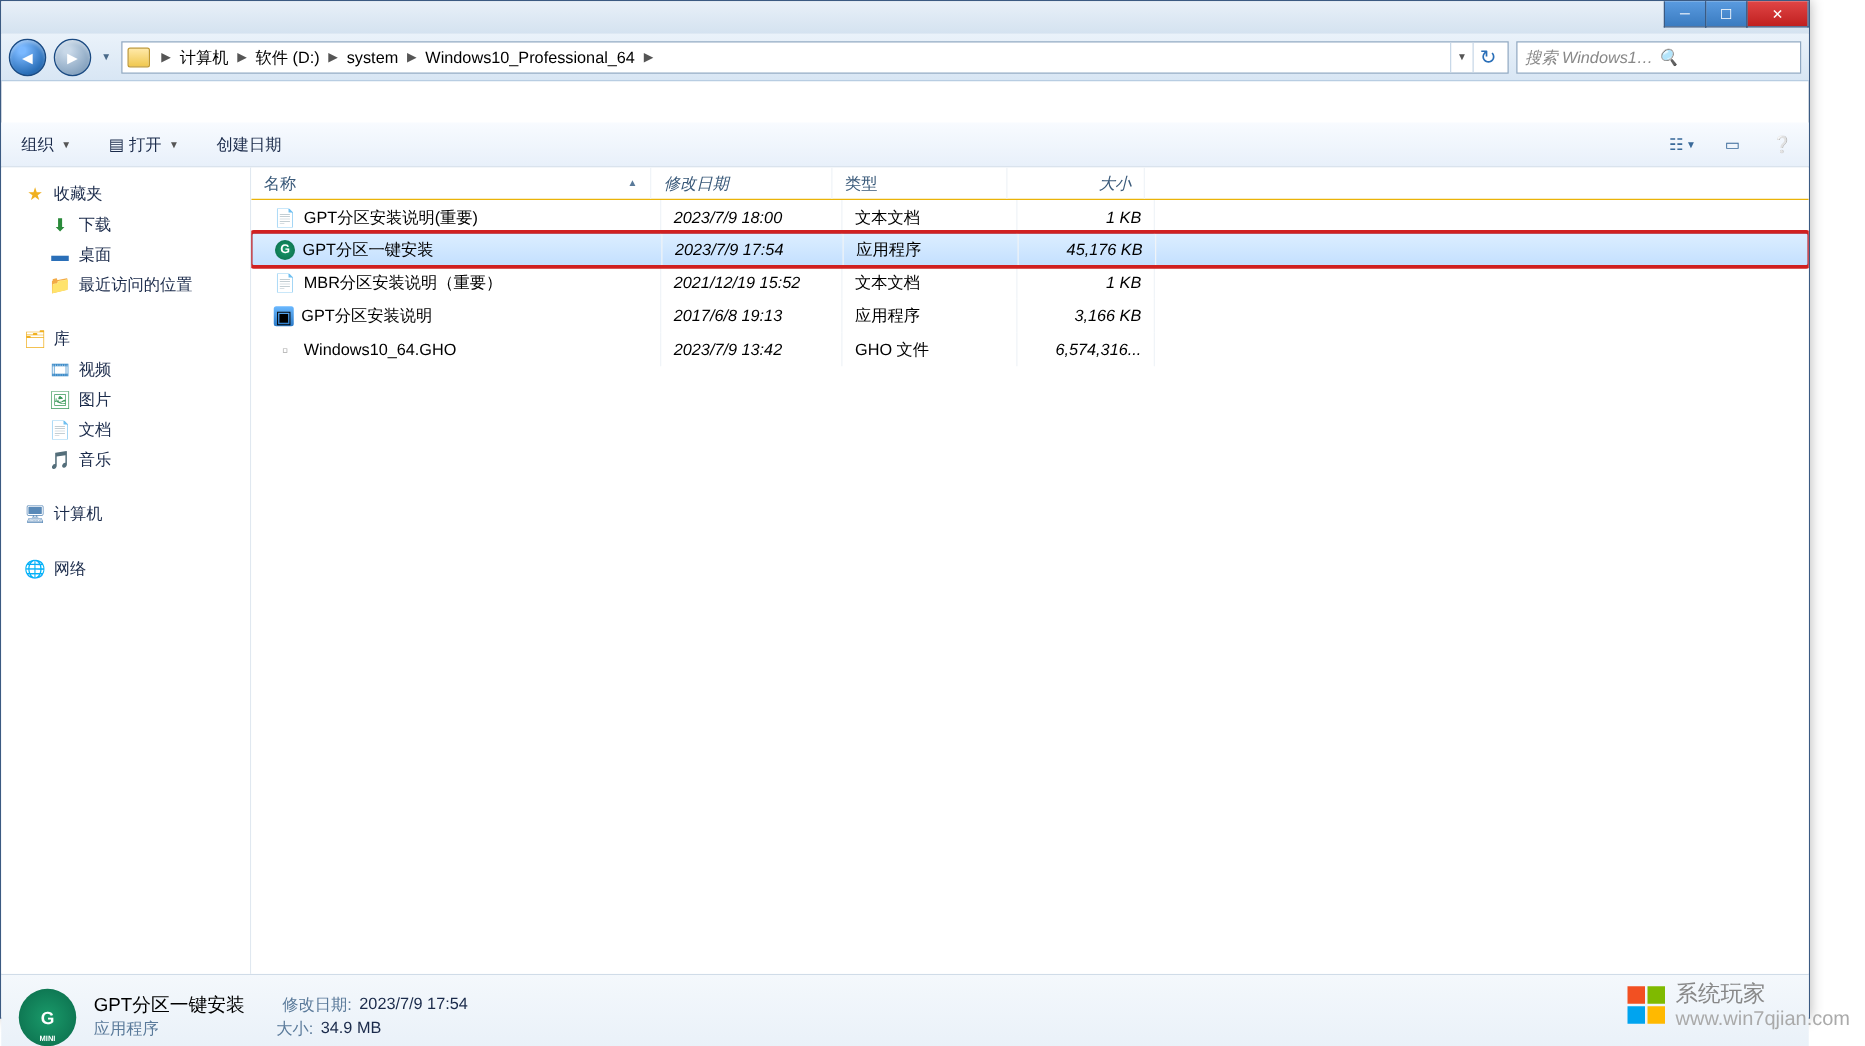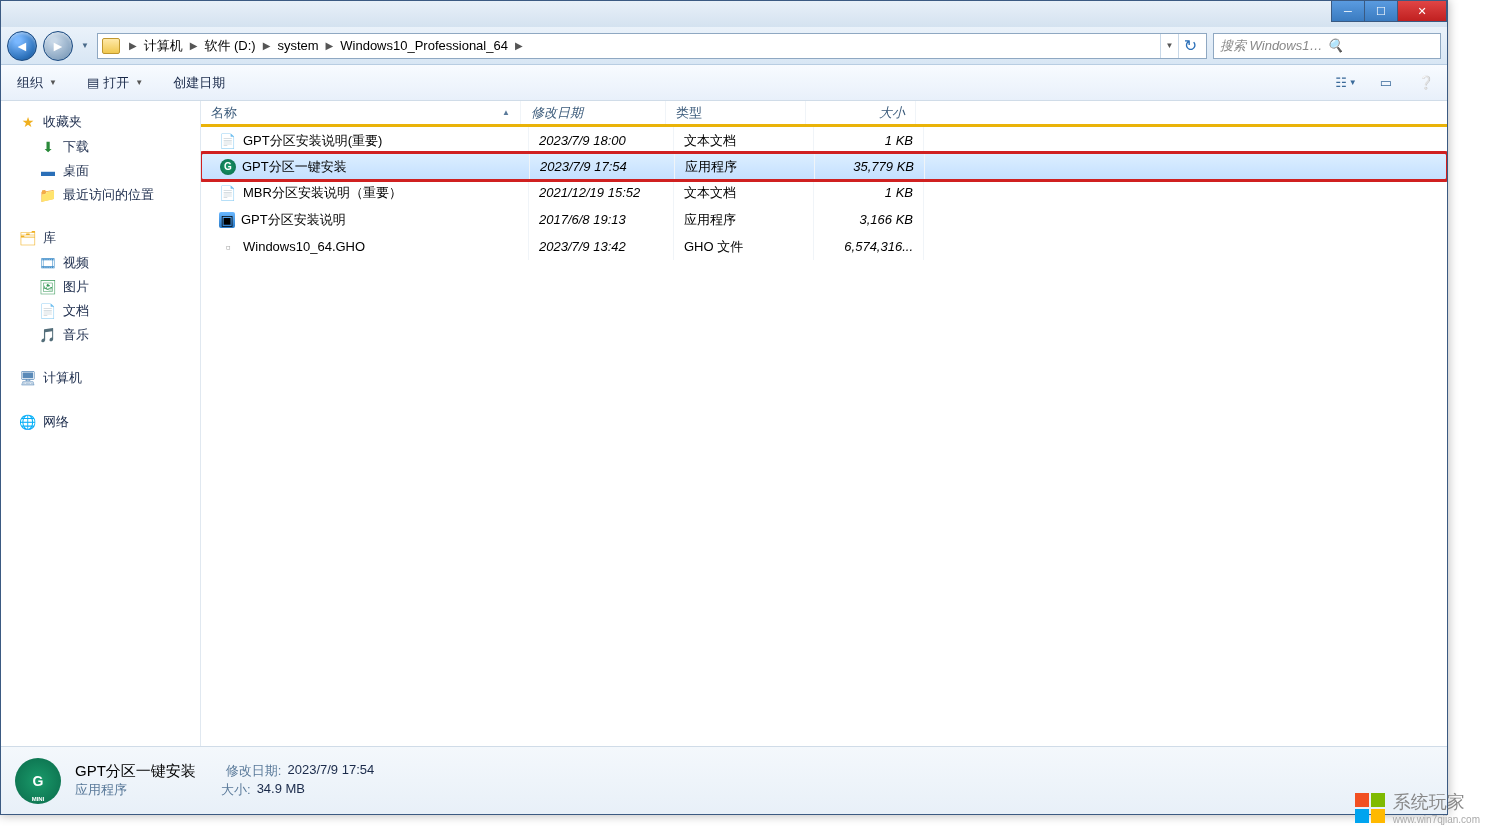--- a/index.html
+++ b/index.html
@@ -20,21 +20,21 @@
 .nav-drop { width: 12px; height: 30px; display: flex; align-items: center; justify-content: center; font-size: 8px; color: #4a6a8a; }
 .address-bar { flex: 1; height: 26px; background: #fff; border: 1px solid #8fa8c2; display: flex; align-items: center; padding: 0 4px; }
 .folder-ico { width: 18px; height: 16px; background: linear-gradient(#ffe9a8, #f0c850); border: 1px solid #c09830; border-radius: 2px; margin-right: 6px; }
 .crumb { display: flex; align-items: center; font-size: 13px; color: #000; padding: 0 4px; cursor: pointer; }
 .crumb-sep { font-size: 10px; color: #555; padding: 0 3px; }
 .addr-drop { width: 18px; height: 24px; border-left: 1px solid #c8d8e8; display: flex; align-items: center; justify-content: center; font-size: 8px; color: #555; }
 .addr-refresh { width: 24px; height: 24px; border-left: 1px solid #c8d8e8; display: flex; align-items: center; justify-content: center; color: #2a6fb8; }
 .search-box { width: 228px; height: 26px; background: #fff; border: 1px solid #8fa8c2; display: flex; align-items: center; padding: 0 6px; color: #888; font-size: 13px; font-style: italic; }
 .search-box span { flex: 1; overflow: hidden; white-space: nowrap; text-overflow: ellipsis; }
 
-.toolbar { height: 36px; background: linear-gradient(#f8fbff, #e8f0fa); border-bottom: 1px solid #d0dce8; display: flex; align-items: center; padding: 0 10px; gap: 18px; font-size: 13px; color: #1a2a4a; }
+.toolbar { height: 36px; background: linear-gradient(#f8fbff, #e8f0fa); border-bottom: 1px solid #d0dce8; display: flex; align-items: center; padding: 0 10px; gap: 18px; font-size: 13px; color: #1a2a4a; margin-top: 33px; }
 .tool-item { display: flex; align-items: center; gap: 4px; cursor: pointer; padding: 2px 6px; }
 .tool-item .caret { font-size: 8px; color: #555; margin-left: 2px; }
 .tool-spacer { flex: 1; }
 .tool-icon { width: 22px; height: 22px; display: flex; align-items: center; justify-content: center; color: #3a6a9a; cursor: pointer; }
 
 .body-area { display: flex; height: calc(100% - 26px - 38px - 36px - 68px); }
 .sidebar { width: 200px; background: #fff; border-right: 1px solid #e0e8f0; padding: 8px 0; overflow: auto; }
 .side-group-title { display: flex; align-items: center; padding: 4px 8px 4px 18px; font-size: 13px; color: #1a2a4a; gap: 6px; }
 .side-item { display: flex; align-items: center; padding: 3px 8px 3px 38px; font-size: 13px; color: #1a2a4a; gap: 6px; cursor: pointer; }
 .side-spacer { height: 18px; }
@@ -45,21 +45,21 @@
 .ico-recent { color: #5a8ab8; }
 .ico-lib { color: #f0b020; }
 .ico-vid { color: #3a8ac8; }
 .ico-pic { color: #3a9a5a; }
 .ico-doc { color: #c08a3a; }
 .ico-mus { color: #3a7ac8; }
 .ico-comp { color: #5a8ab8; }
 .ico-net { color: #3a8ac8; }
 
 .file-area { flex: 1; background: #fff; overflow: auto; }
-.file-header { display: flex; height: 26px; border-bottom: 3px solid #eab308; font-size: 13px; color: #3a5a7a; align-items: center; }
+.file-header { display: flex; height: 26px; border-bottom: 1px solid #eab308; font-size: 13px; color: #3a5a7a; align-items: center; }
 .col { padding: 0 10px; border-right: 1px solid #f0f4f8; display: flex; align-items: center; height: 100%; }
 .col-name { width: 320px; }
 .col-date { width: 145px; font-style: italic; }
 .col-type { width: 140px; }
 .col-size { width: 110px; justify-content: flex-end; font-style: italic; }
 .sort-arrow { font-size: 8px; color: #5a7a9a; margin-left: auto; }
 
 .file-row { display: flex; height: 27px; align-items: center; font-size: 13px; color: #000; cursor: pointer; padding-left: 8px; }
 .file-row.selected { background: linear-gradient(#dceeff, #c4e0ff); border: 1px solid #7ab8f0; border-radius: 2px; margin: -1px 0; }
 .file-row.highlighted { outline: 3px solid #d02020; outline-offset: -1px; }
@@ -76,21 +76,21 @@
 .detail-text { font-size: 13px; color: #1a2a4a; }
 .detail-title { font-size: 15px; color: #000; }
 .detail-row { display: flex; gap: 6px; }
 .detail-label { color: #5a7a9a; }
 .detail-cols { display: flex; gap: 40px; }
 .detail-col2 { margin-left: 120px; }
 
 .watermark { position: absolute; right: 12px; bottom: 12px; display: flex; align-items: center; gap: 8px; font-size: 18px; color: #888; font-weight: 500; }
 .wm-logo { display: grid; grid-template: 14px 14px / 14px 14px; gap: 2px; }
 .wm-logo span:nth-child(1){background:#f25022;} .wm-logo span:nth-child(2){background:#7fba00;} .wm-logo span:nth-child(3){background:#00a4ef;} .wm-logo span:nth-child(4){background:#ffb900;}
-.wm-text small { display: block; font-size: 10px; color: #aaa; }
+.wm-text small { display: block; font-size: 16px; color: #aaa; }
 </style>
 </head>
 <body>
 
 <div class="window">
 
   <div class="titlebar">
     <div class="win-controls">
       <div class="win-btn win-min">─</div>
       <div class="win-btn win-max">☐</div>
@@ -220,21 +220,21 @@
             <div class="col col-type">文本文档</div>
             <div class="col col-size">1 KB</div>
           </div>
           <div class="file-row selected highlighted">
             <div class="col col-name">
               <span class="file-ico exe-green">G</span>
               <span>GPT分区一键安装</span>
             </div>
             <div class="col col-date">2023/7/9 17:54</div>
             <div class="col col-type">应用程序</div>
-            <div class="col col-size">35,779 KB</div>
+            <div class="col col-size">45,176 KB</div>
           </div>
           <div class="file-row">
             <div class="col col-name">
               <span class="file-ico txt">📄</span>
               <span>MBR分区安装说明（重要）</span>
             </div>
             <div class="col col-date">2021/12/19 15:52</div>
             <div class="col col-type">文本文档</div>
             <div class="col col-size">1 KB</div>
           </div>

